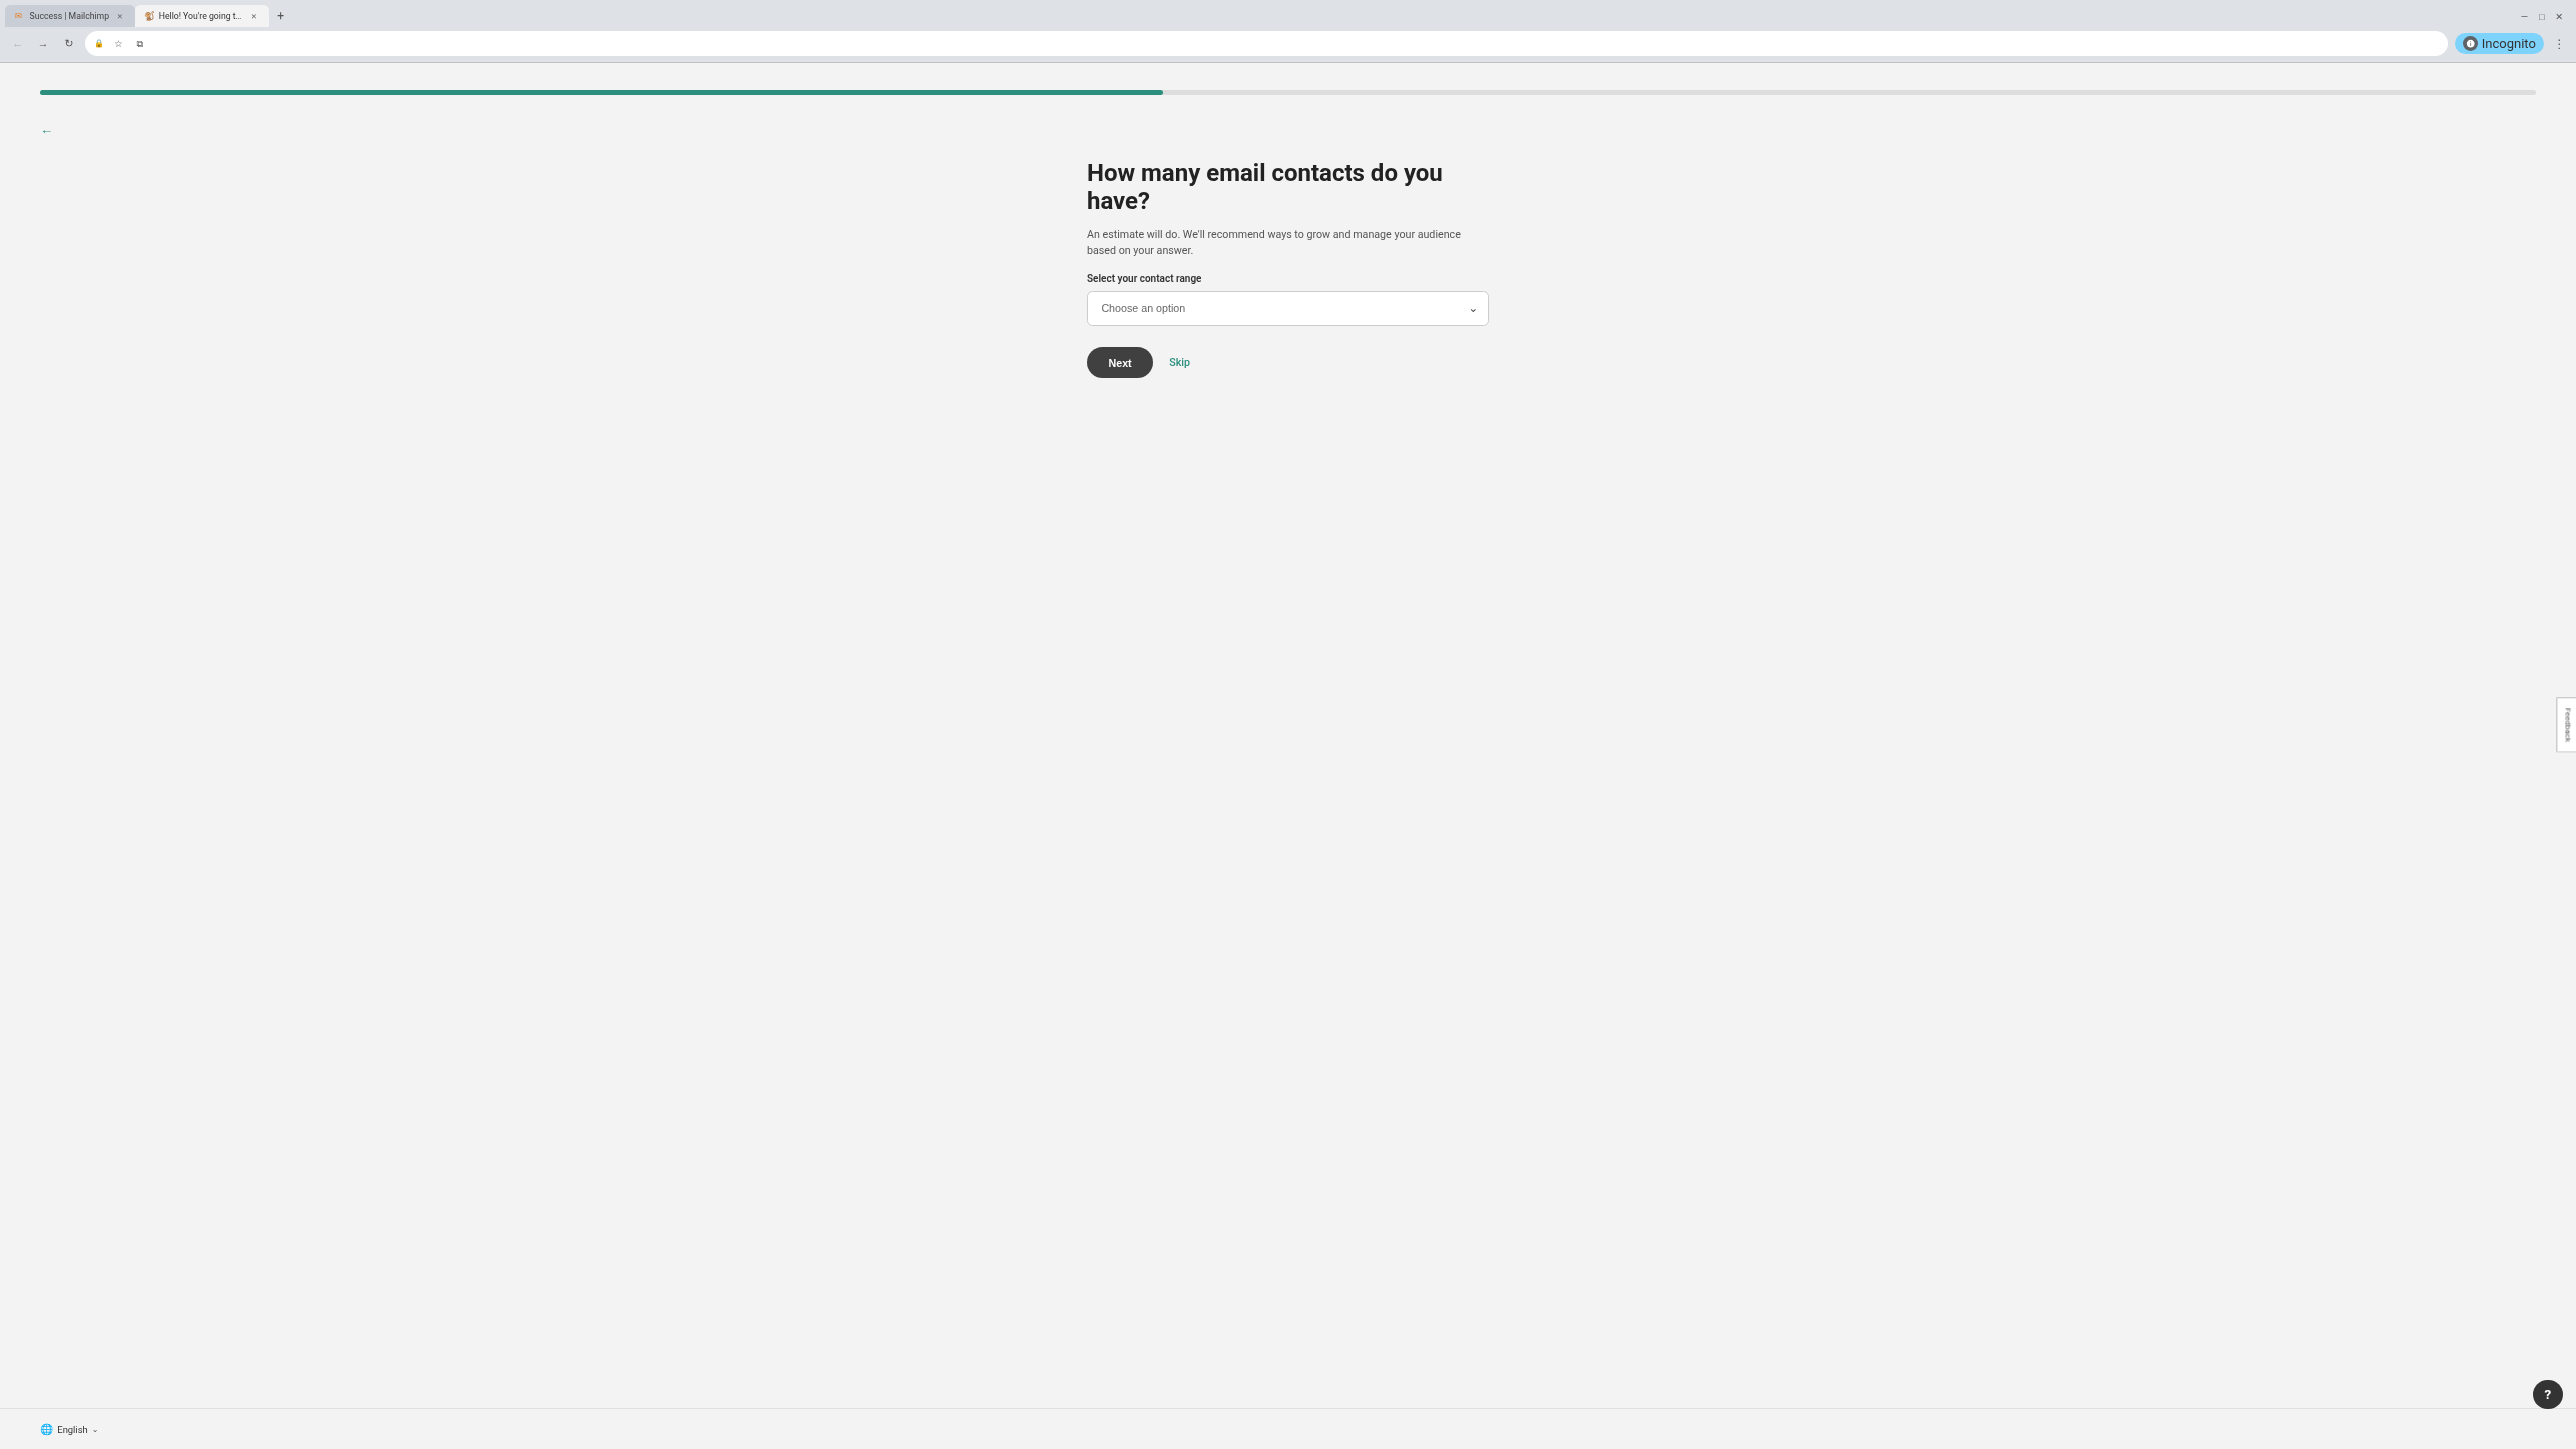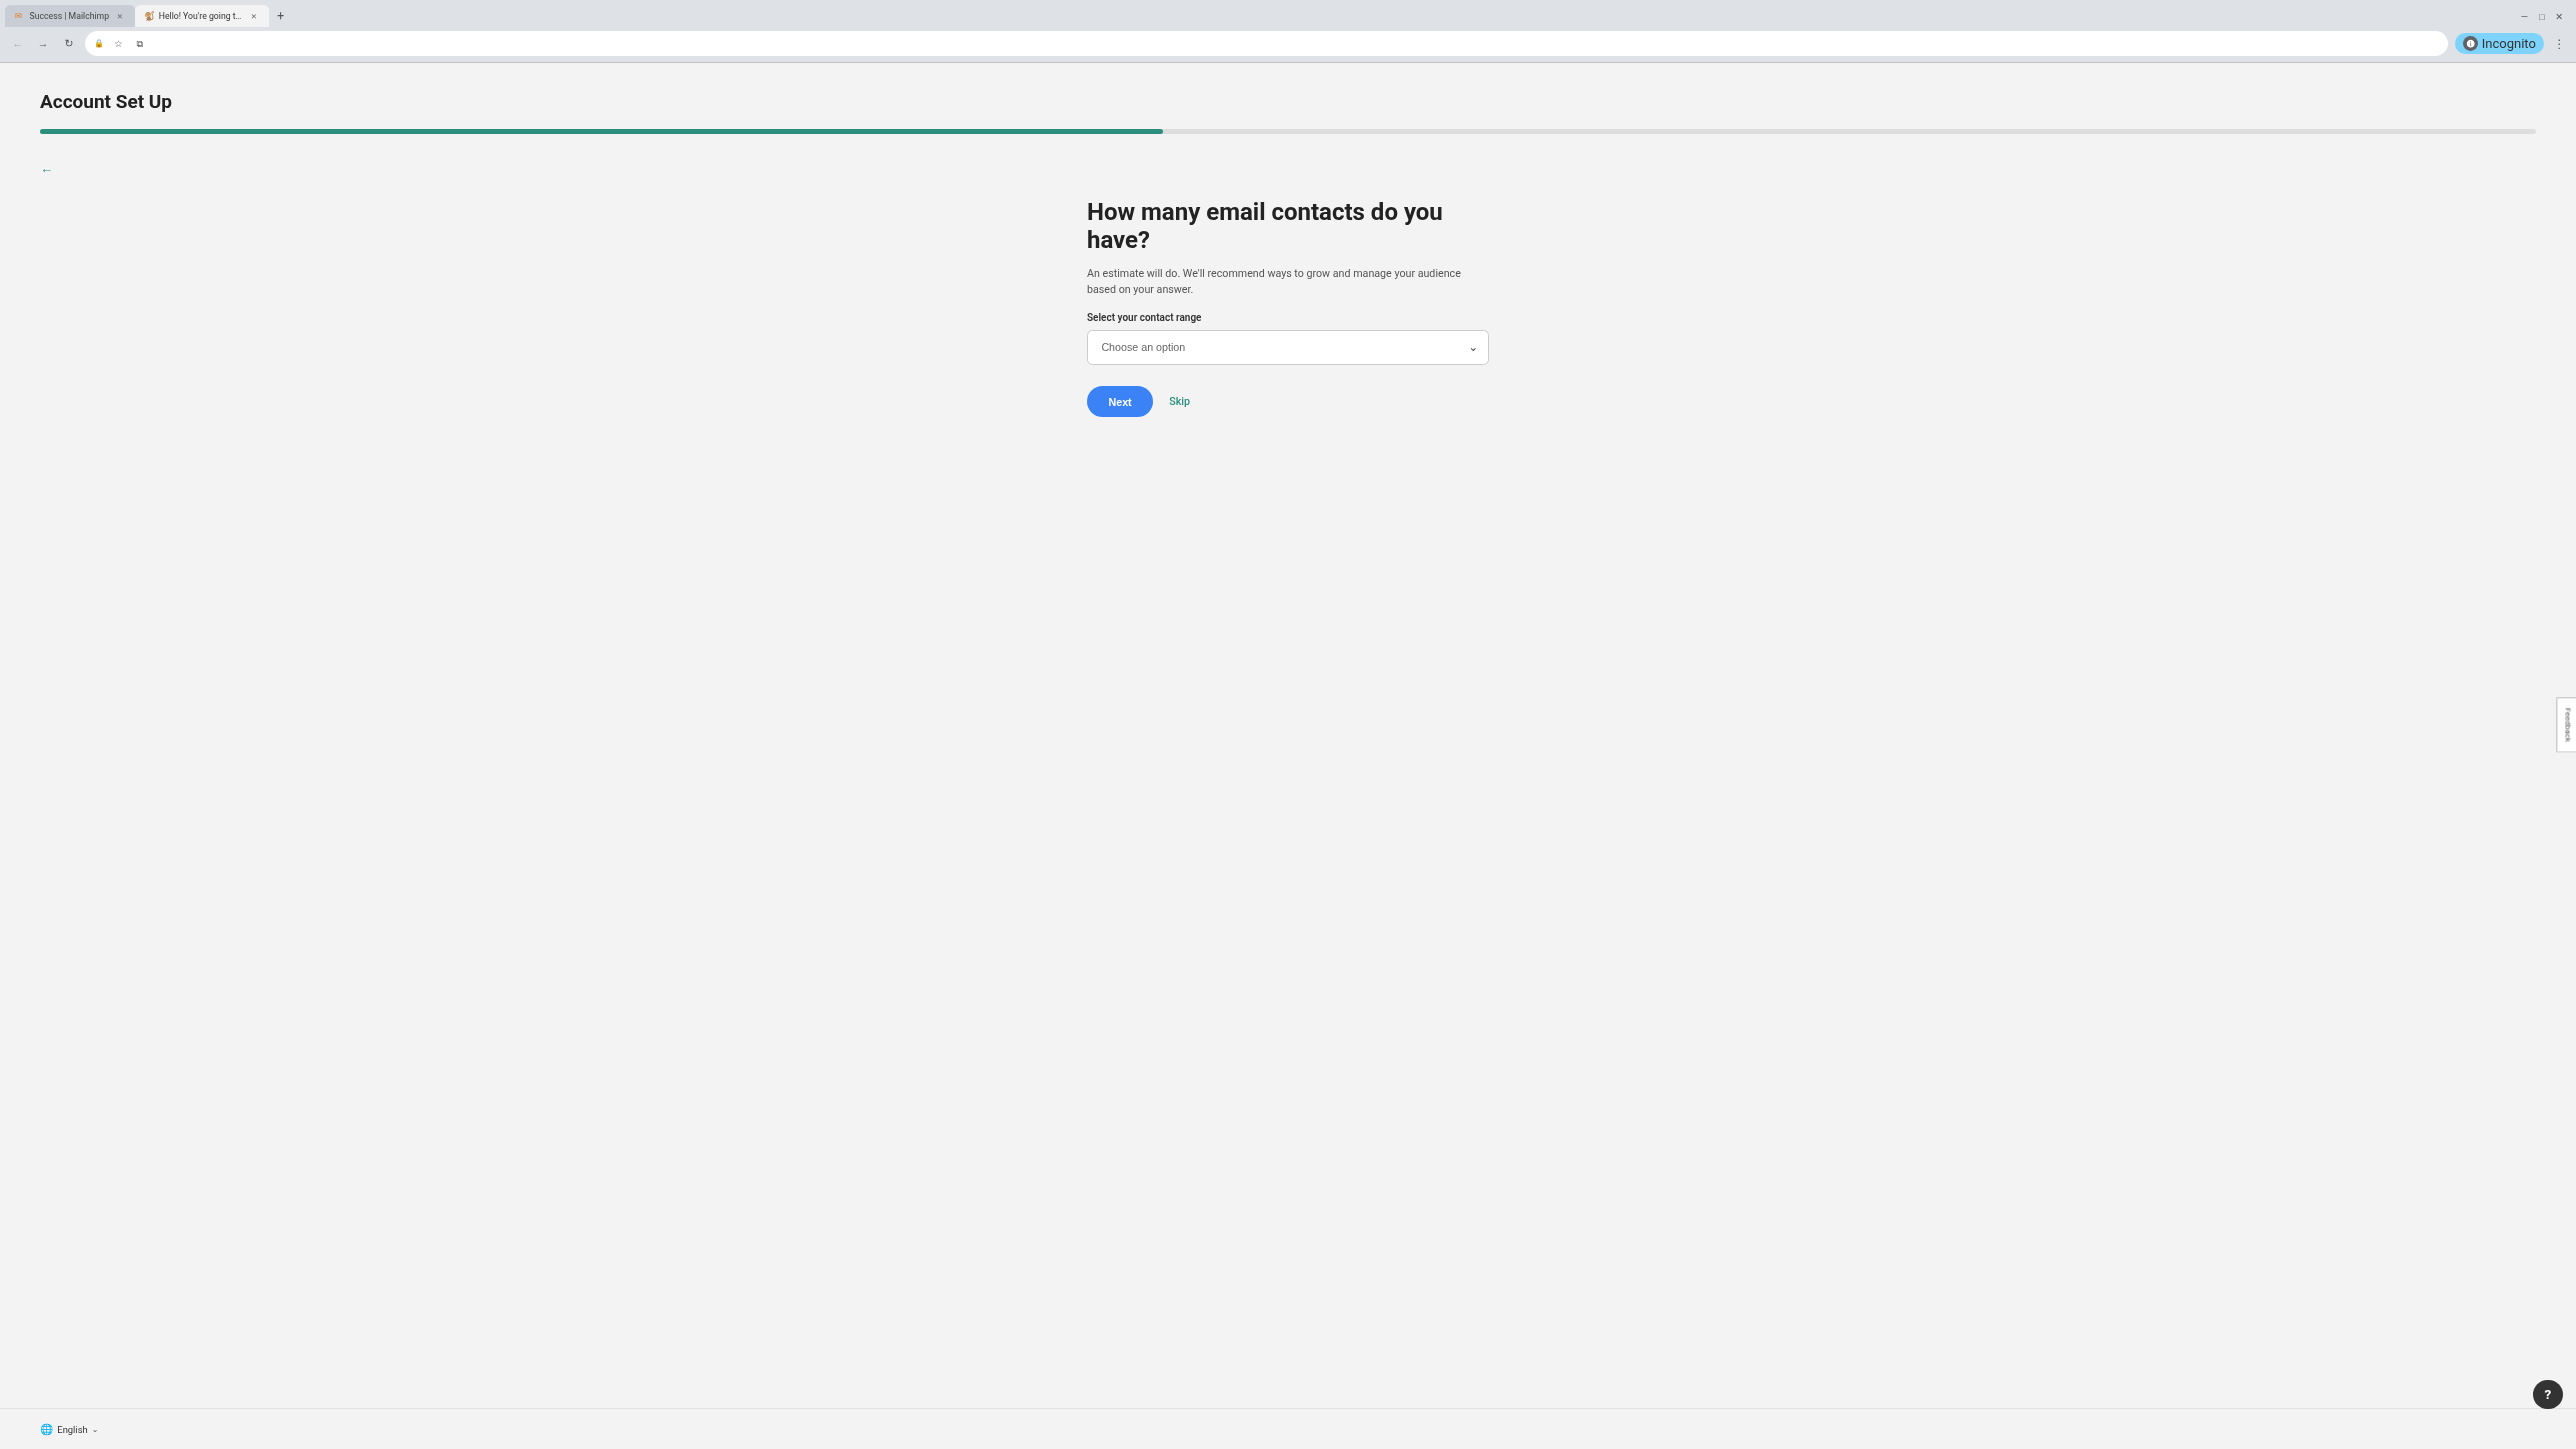--- a/index.html
+++ b/index.html
@@ -286,21 +286,21 @@
       font-size: 12px;
     }
 
     .action-row {
       display: flex;
       align-items: center;
       gap: 16px;
     }
 
     .next-btn {
-      background: #3b82f6;
+      background: #404040;
       color: #fff;
       border: none;
       border-radius: 20px;
       padding: 9.4px 21.5px;
       font-size: 10.7px;
       font-weight: 600;
       cursor: pointer;
     }
 
     .skip-link {
@@ -440,21 +440,20 @@
           </svg>
       </div>
       <span>Incognito</span>
     </div>
     <div class="addr-action" style="font-size:12px;color:#555;">⋮</div>
   </div>
 </div>
 
 <div class="page-content">
   
-  <h1 class="page-title">Account Set Up</h1>
 
   
   <div class="progress-bar-container">
     <div class="progress-bar-fill"></div>
   </div>
 
   
   <div class="back-btn">
     <span>←</span>
   </div>

